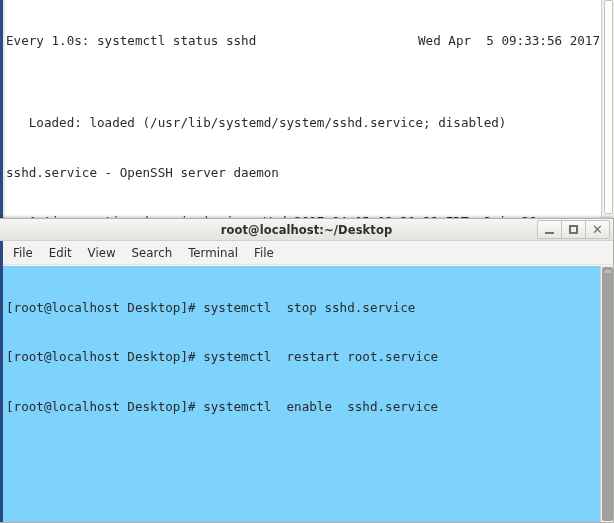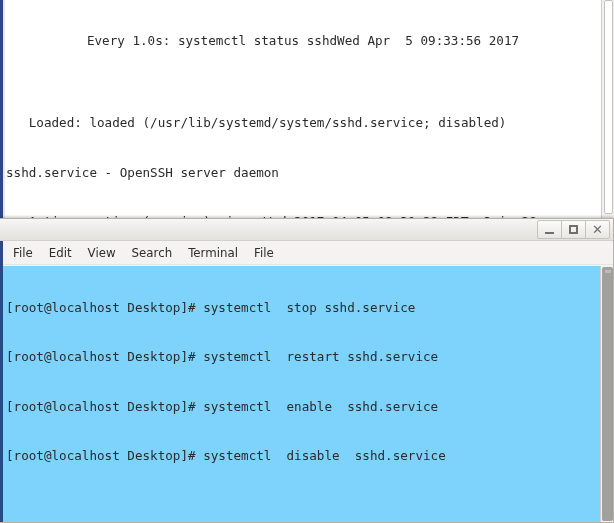--- a/index.html
+++ b/index.html
@@ -31,21 +31,21 @@
   #watch-scrollbar .thumb {
     position:absolute; left:2px; top:0px; width:9px; height:214px;
     background:#ffffff; border:1px solid #c4c2be; border-radius:2px;
   }
   #watch-text {
     position:absolute; left:6px; top:0px; right:14px;
     font-family:"DejaVu Sans Mono", monospace;
     font-size:12.6px; line-height:16.45px;
     color:#2b2b2b; white-space:pre;
   }
-  .watch-head { display:flex; justify-content:center; }
+  .watch-head { display:flex; justify-content:space-between; }
 
   
   #term-window {
     position:absolute; left:0; top:218px; width:614px; height:305px;
     background:#f4f3f1;
     border:1px solid #b4b0aa;
     border-left:none;
     box-shadow:0 -1px 3px rgba(0,0,0,0.25);
     overflow:hidden;
   }
@@ -150,20 +150,21 @@
 
     <div id="watch-scrollbar">
       <div class="thumb"></div>
     </div>
   </div>
 
   <div id="term-window">
     <div class="win-left-accent"></div>
 
     <div id="titlebar">
+      <span id="title-text">root@localhost:~/Desktop</span>
       <div id="win-buttons">
         <div class="win-btn">
           <span class="glyph-min"></span>
         </div>
         <div class="win-btn">
           <span class="glyph-max"></span>
         </div>
         <div class="win-btn">
           <span class="glyph-close">✕</span>
         </div>
@@ -175,23 +176,22 @@
       <div class="menu-item">Edit</div>
       <div class="menu-item">View</div>
       <div class="menu-item">Search</div>
       <div class="menu-item">Terminal</div>
       <div class="menu-item">File</div>
     </div>
 
     <div id="term-body">
       <div id="term-text">
         <div>[root@localhost Desktop]# systemctl  stop sshd.service</div>
-        <div>[root@localhost Desktop]# systemctl  restart sshd.service</div>
+        <div>[root@localhost Desktop]# systemctl  restart root.service</div>
         <div>[root@localhost Desktop]# systemctl  enable  sshd.service</div>
-        <div>[root@localhost Desktop]# systemctl  disable  sshd.service</div>
         
         
         
         
         
         
         
         
         
         

